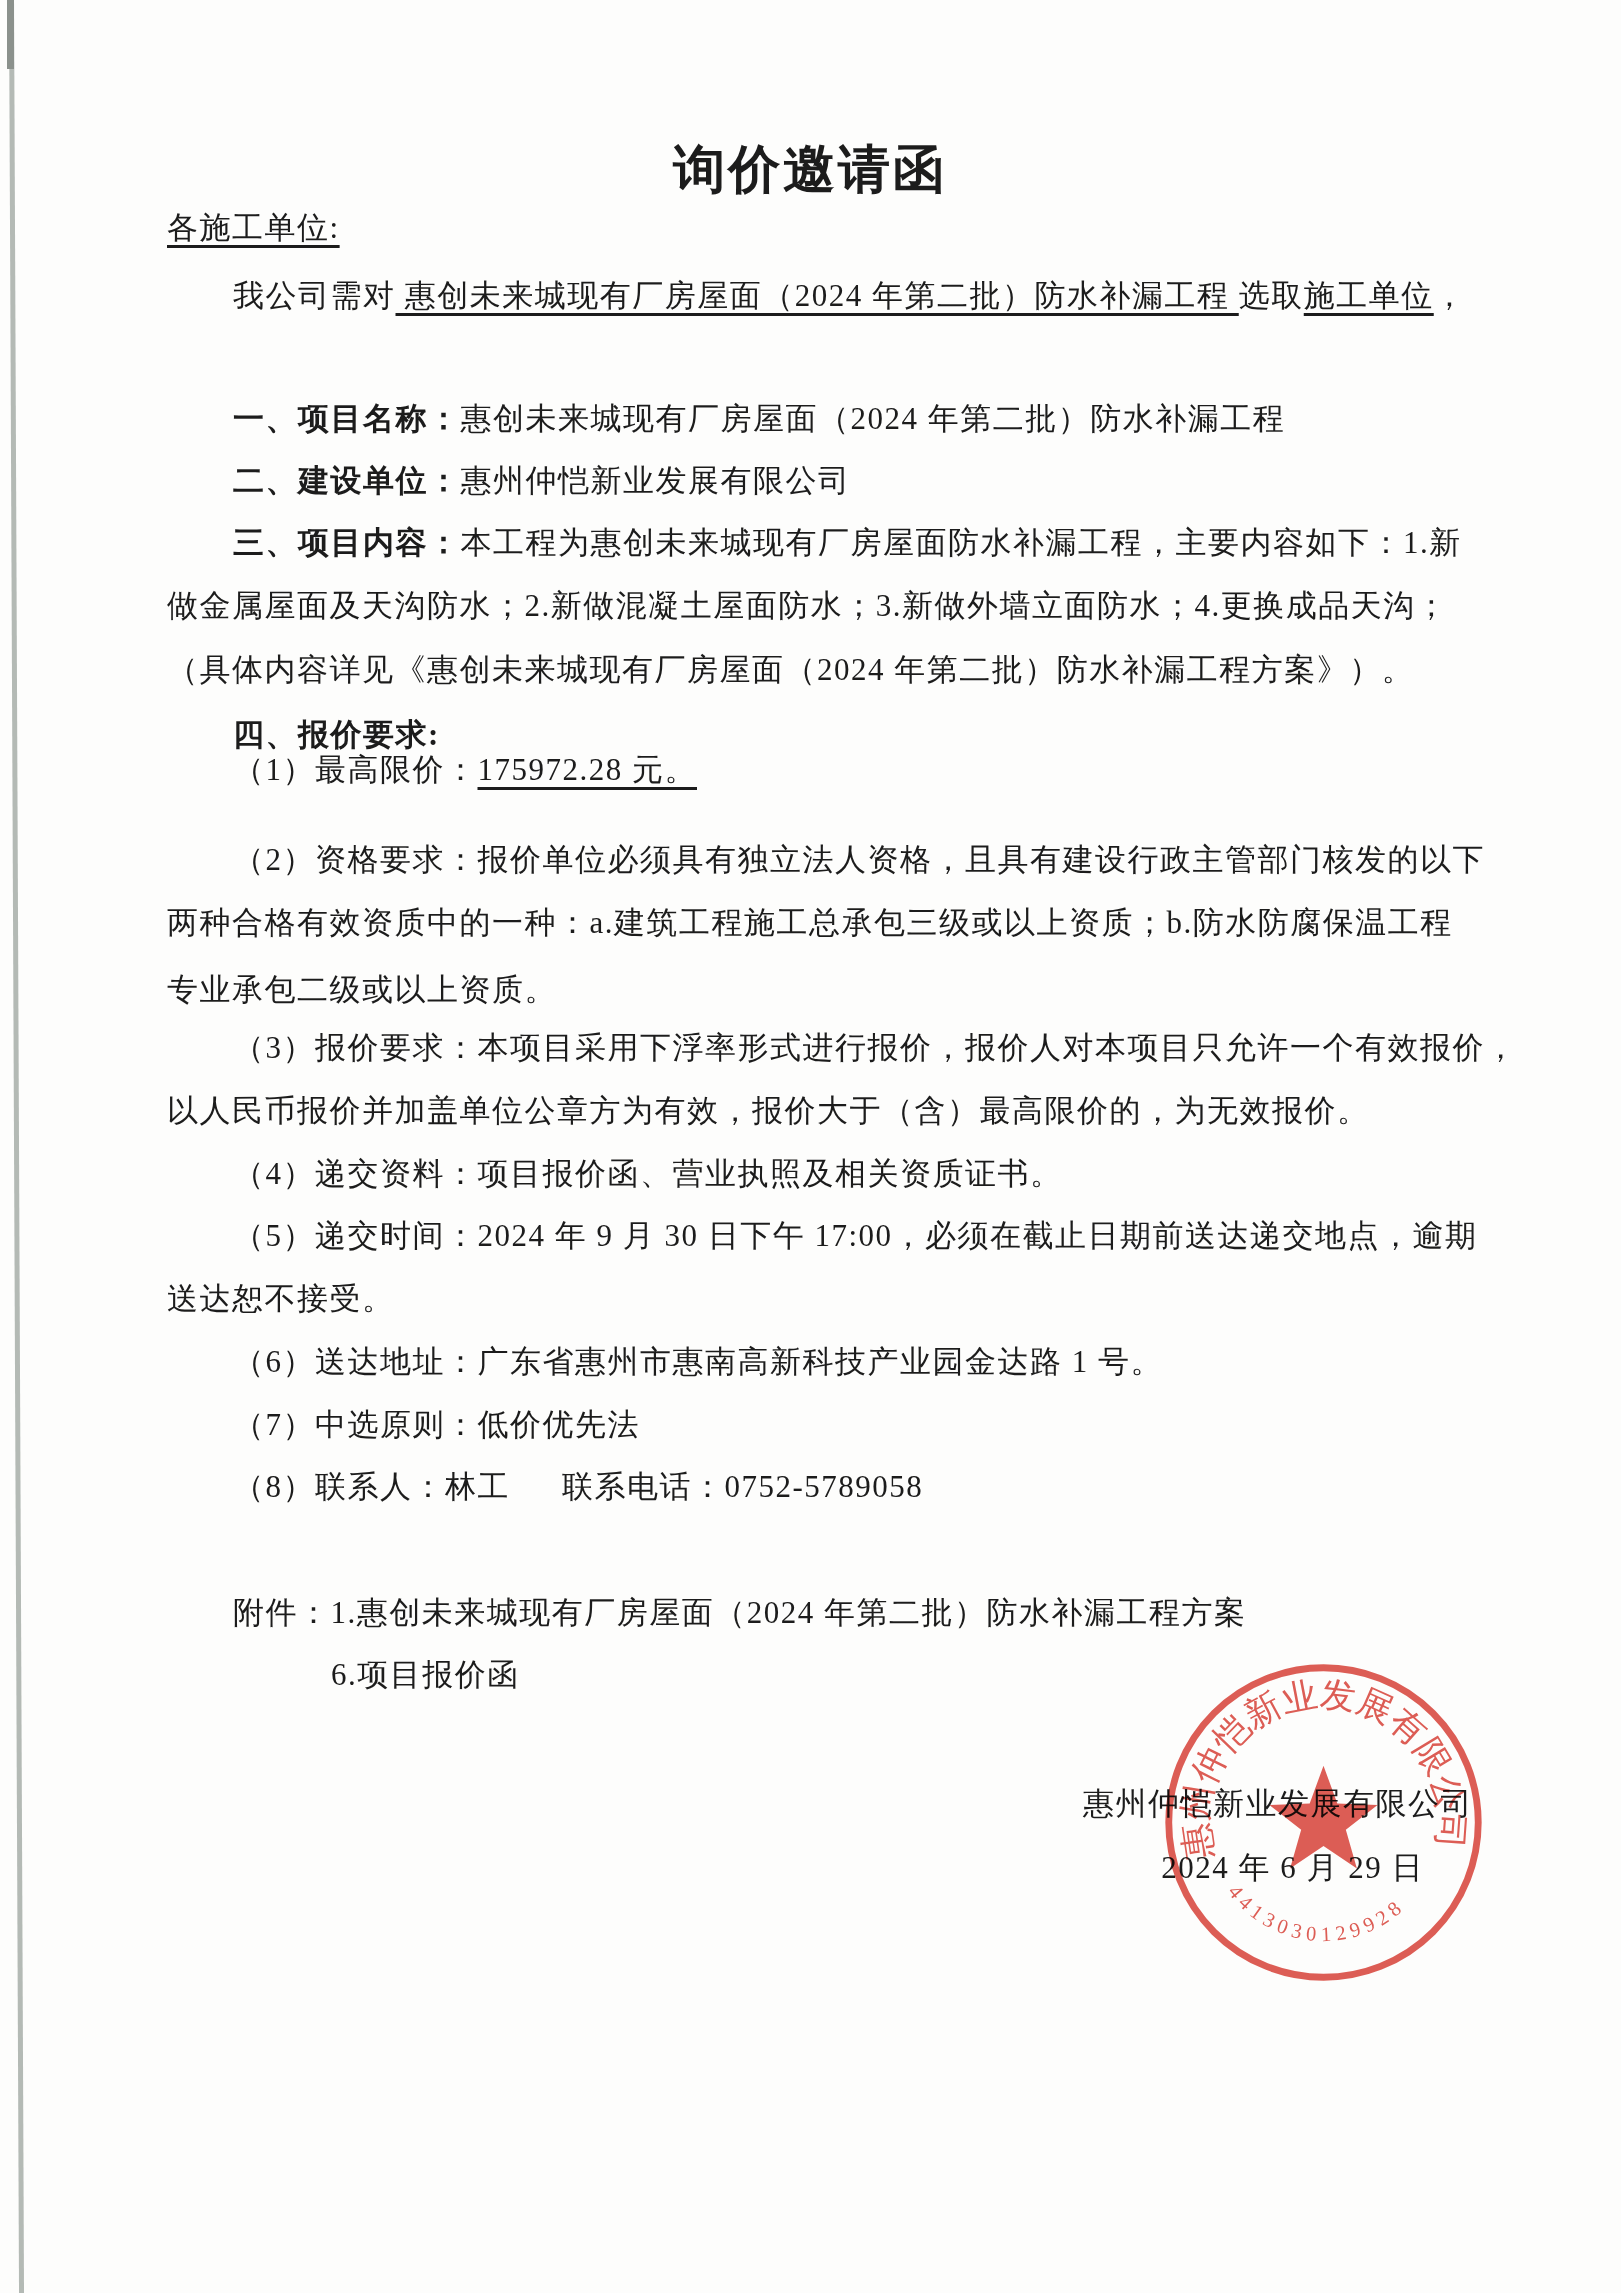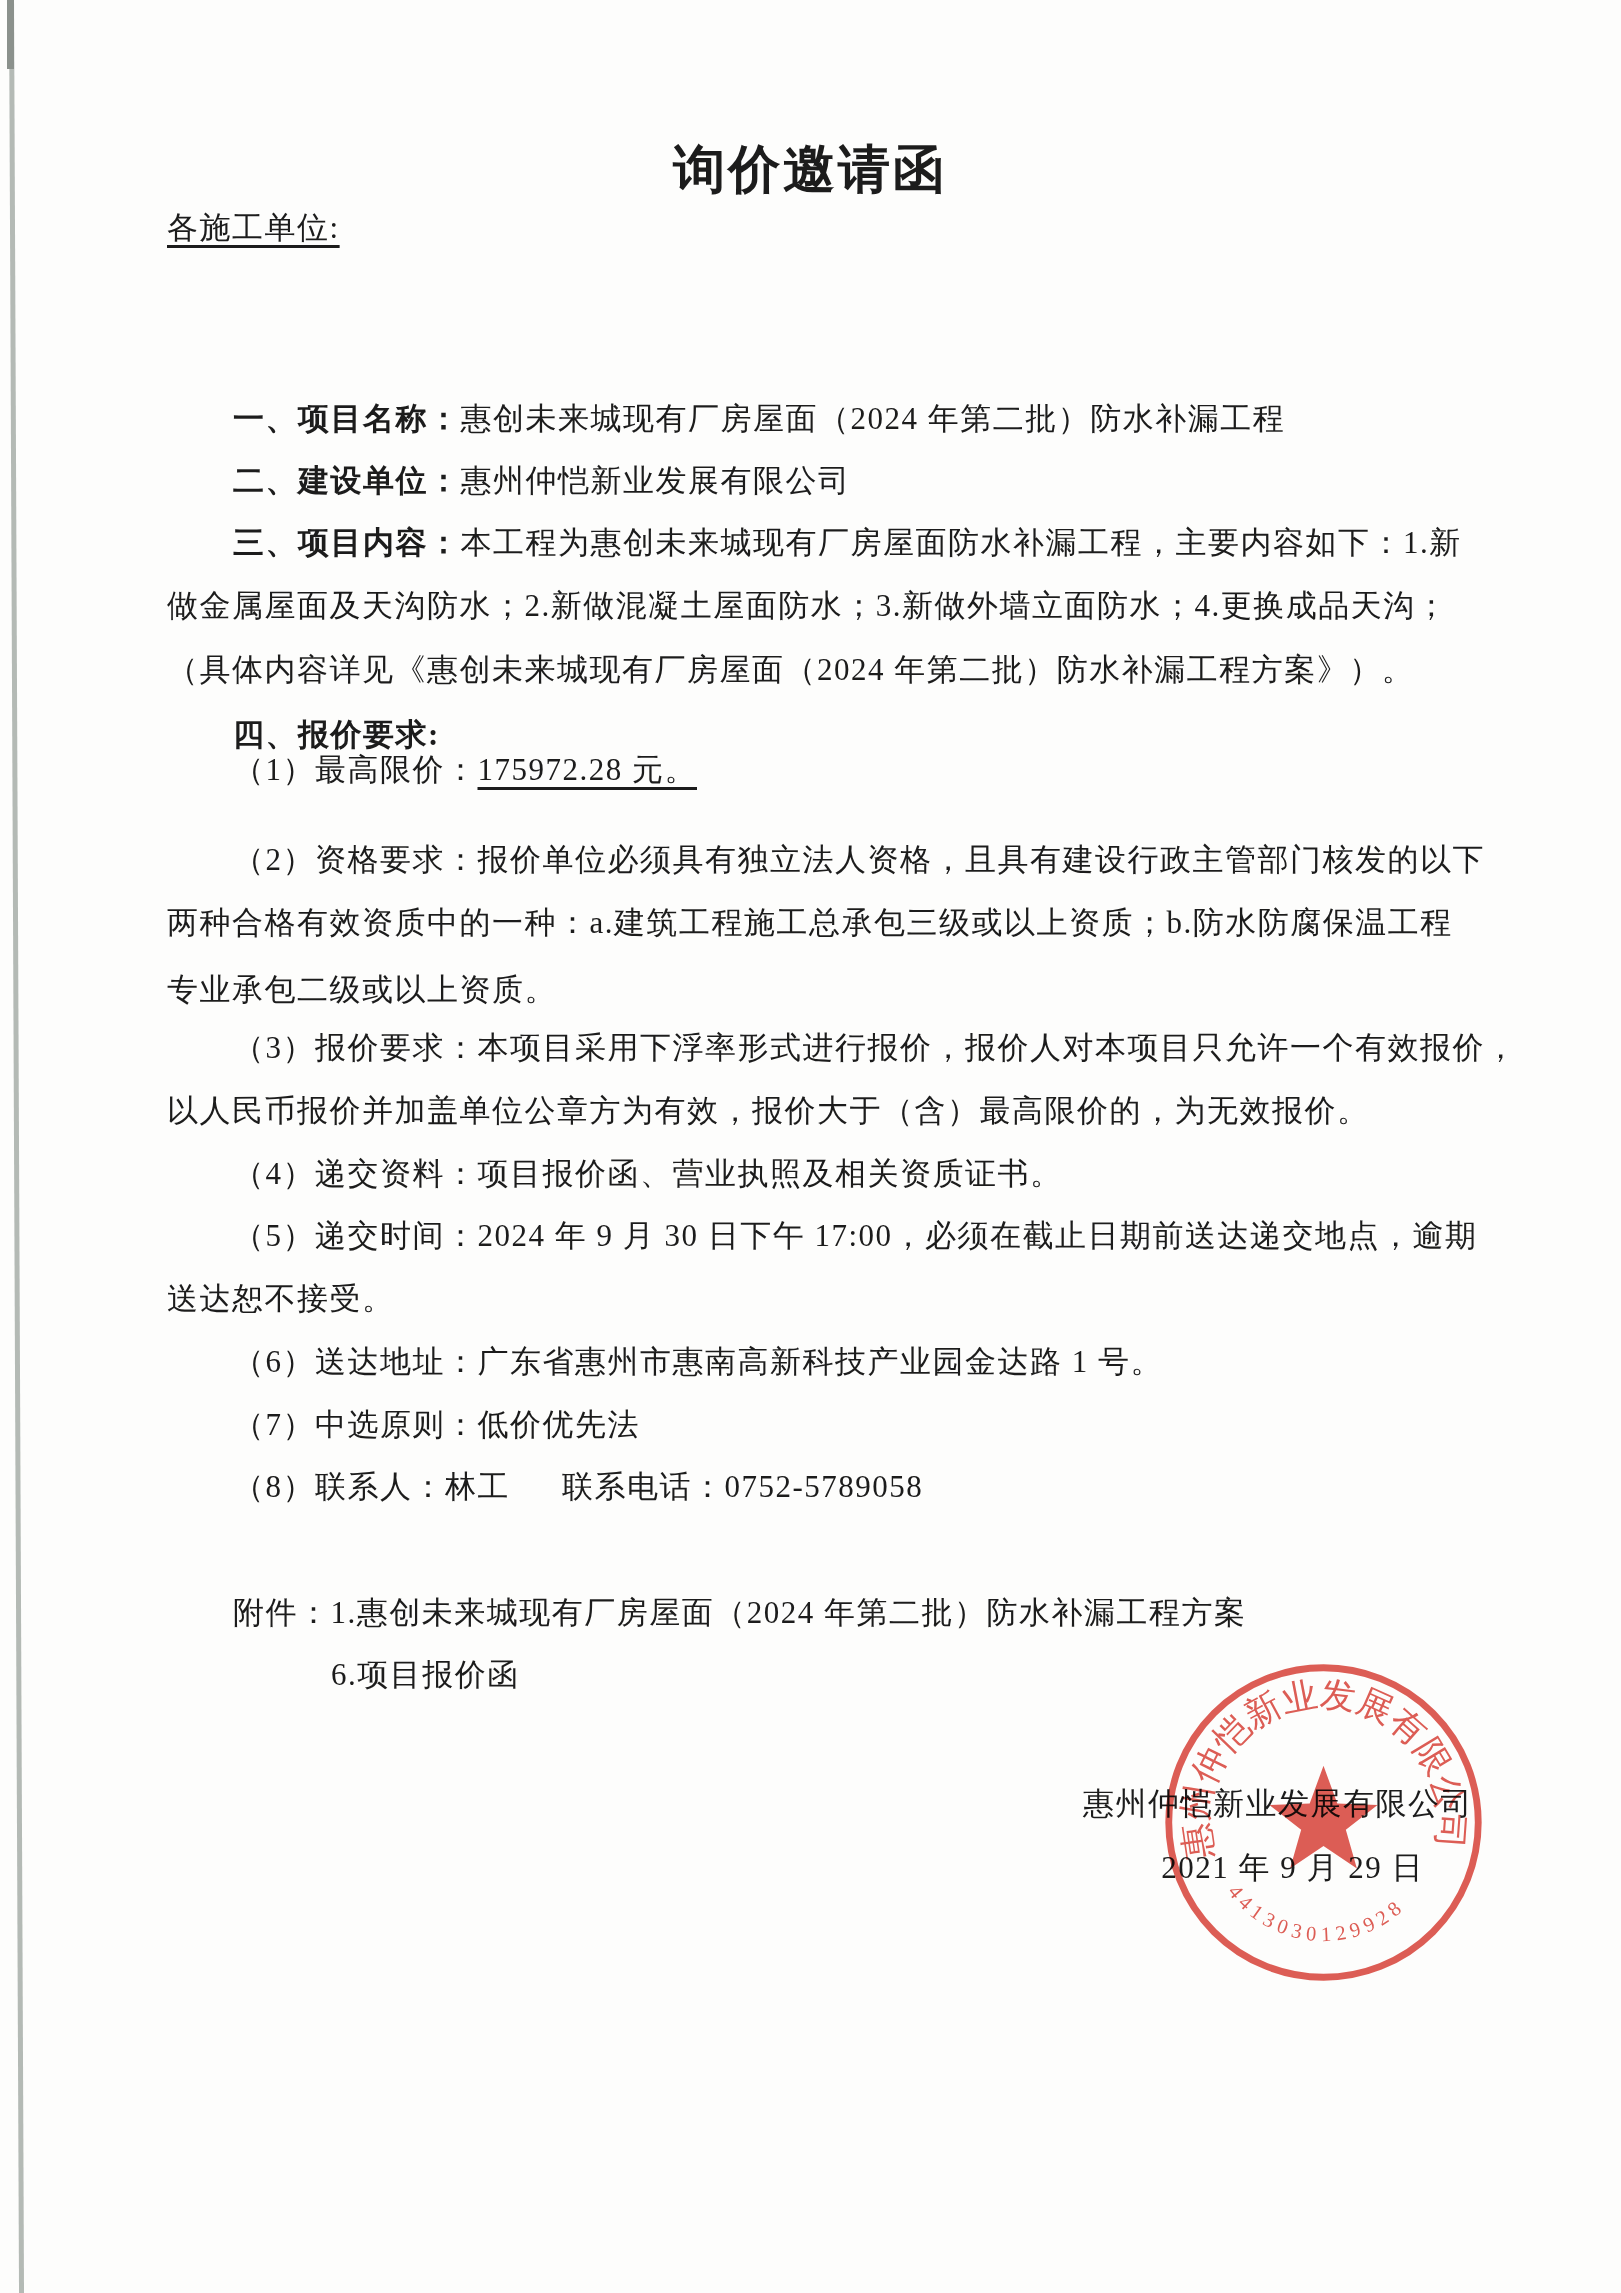--- a/index.html
+++ b/index.html
@@ -62,20 +62,21 @@
 
 <div class="page">
 
   <div class="scan-edge"></div>
   <div class="scan-edge-cap"></div>
 
   <div class="line title" style="top:139px">询价邀请函</div>
 
   <div class="line" style="top:208px;left:167px"><span class="u">各施工单位:</span></div>
 
+  <div class="line" style="top:276px;left:233px"><span>我公司需对</span><span class="u"> 惠创未来城现有厂房屋面（2024 年第二批）防水补漏工程 </span><span>选取</span><span class="u">施工单位</span><span>，</span></div>
 
 
   <div class="line" style="top:399px;left:233px"><span class="b">一、项目名称：</span><span>惠创未来城现有厂房屋面（2024 年第二批）防水补漏工程</span></div>
 
   <div class="line" style="top:461px;left:233px"><span class="b">二、建设单位：</span><span>惠州仲恺新业发展有限公司</span></div>
 
   <div class="line" style="top:523px;left:233px"><span class="b">三、项目内容：</span><span>本工程为惠创未来城现有厂房屋面防水补漏工程，主要内容如下：1.新</span></div>
 
   <div class="line" style="top:586px;left:167px">做金属屋面及天沟防水；2.新做混凝土屋面防水；3.新做外墙立面防水；4.更换成品天沟；</div>
 
@@ -106,21 +107,21 @@
   <div class="line" style="top:1405px;left:233px">（7）中选原则：低价优先法</div>
 
   <div class="line" style="top:1467px;left:233px"><span>（8）联系人：林工</span><span class="gap">联系电话：0752-5789058</span></div>
 
   <div class="line" style="top:1593px;left:233px">附件：1.惠创未来城现有厂房屋面（2024 年第二批）防水补漏工程方案</div>
 
   <div class="line" style="top:1655px;left:331px">6.项目报价函</div>
 
   <div class="line" style="top:1784px;right:148px">惠州仲恺新业发展有限公司</div>
 
-  <div class="line" style="top:1848px;right:197px">2021 年 9 月 29 日</div>
+  <div class="line" style="top:1848px;right:197px">2024 年 6 月 29 日</div>
 
   <svg class="seal" viewBox="0 0 340 348" aria-hidden="true">
     <circle cx="170" cy="172" r="158" fill="none" stroke-width="7" stroke="#dc5047"></circle>
     <path id="sealArcTop" d="M 57.2,206.5 A 118 118 0 1 1 282.8,206.5" fill="none"></path>
     <path id="sealArcBottom" d="M 67.4,236.1 A 121 121 0 0 0 272.6,236.1" fill="none"></path>
     <path transform="translate(170,172)" d="M0,-58 L14.1,-19.4 L55.2,-17.9 L22.8,7.4 L34.1,46.9 L0,24 L-34.1,46.9 L-22.8,7.4 L-55.2,-17.9 L-14.1,-19.4 Z" fill="#dc5047"></path>
     <text font-size="36" fill="#dc5047"><textPath href="#sealArcTop" startOffset="0">惠州仲恺新业发展有限公司</textPath></text>
     <text font-size="21" letter-spacing="5.5" fill="#dc5047"><textPath href="#sealArcBottom" startOffset="8">4413030129928</textPath></text>
   </svg>
 

